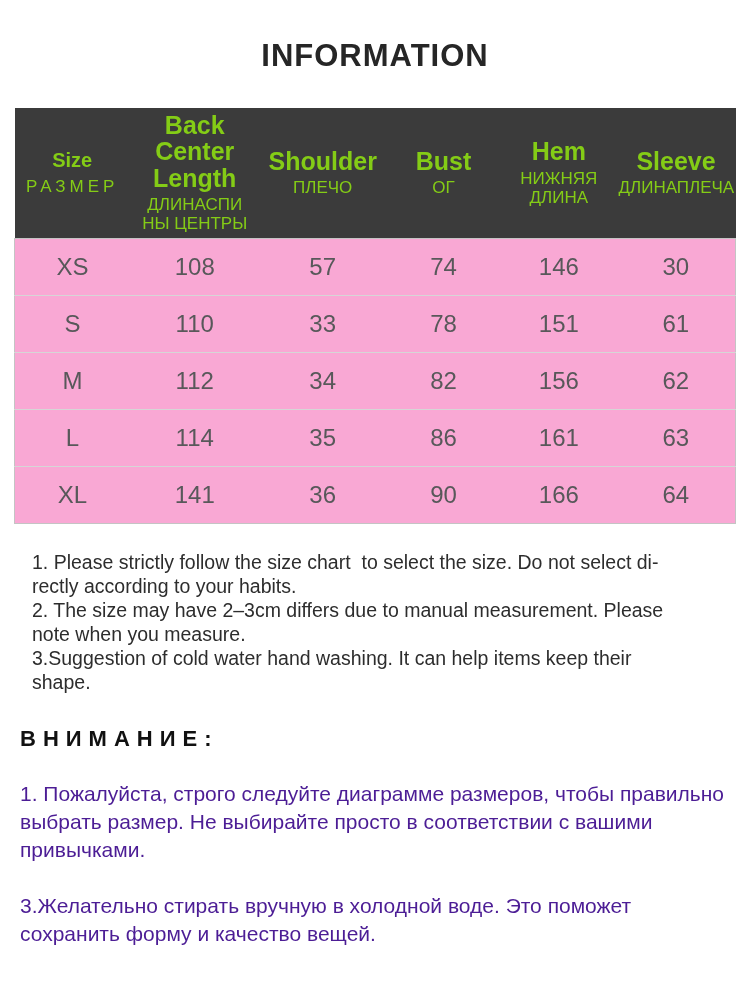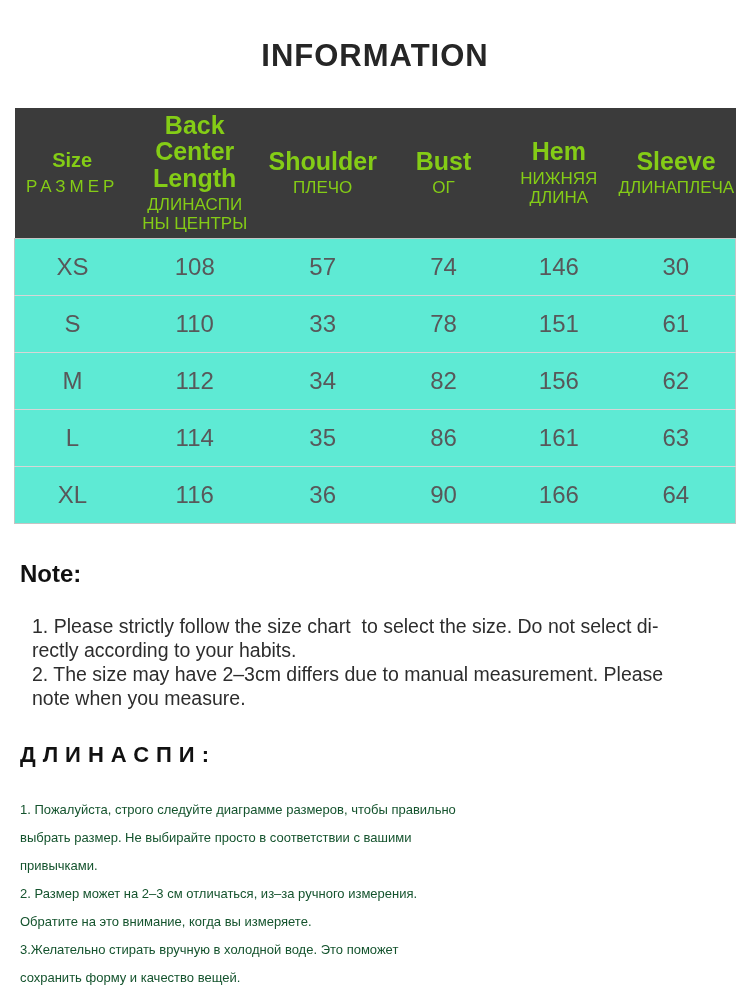--- a/index.html
+++ b/index.html
@@ -57,21 +57,21 @@
     letter-spacing: 4px;
     margin-top: 6px;
   }
   .size-table tbody td {
     height: 57px;
     text-align: center;
     vertical-align: middle;
     font-size: 24px;
     color: #58585a;
     border-bottom: 1px solid #d6d6d6;
-    background: #5eead4;
+    background: #f9a8d4;
   }
   .size-table tbody tr:last-child td { border-bottom: none; }
   .size-table tbody { border: 1px solid #c4c4c4; }
 
   
   .notes { padding: 0 20px; }
   .note-heading-en {
     margin-top: 36px;
     font-size: 24px;
     font-weight: 700;
@@ -87,24 +87,25 @@
   }
   .note-heading-ru {
     margin-top: 32px;
     font-size: 22px;
     font-weight: 700;
     letter-spacing: 7px;
     color: #111111;
   }
   .note-paragraphs-ru { margin-top: 28px; }
   .note-paragraphs-ru p {
-    font-size: 13px;
+    font-size: 21px;
     line-height: 28px;
-    color: #14532d;
+    color: #4c1d95;
     white-space: pre-wrap;
+    margin-top: 28px;
   }
 </style>
 </head>
 <body>
 
 <div class="page">
 
   <h1 class="page-title">INFORMATION</h1>
 
   <table class="size-table">
@@ -174,43 +175,42 @@
       <tr>
         <td>L</td>
         <td>114</td>
         <td>35</td>
         <td>86</td>
         <td>161</td>
         <td>63</td>
       </tr>
       <tr>
         <td>XL</td>
-        <td>116</td>
+        <td>141</td>
         <td>36</td>
         <td>90</td>
         <td>166</td>
         <td>64</td>
       </tr>
     </tbody>
   </table>
 
   <section class="notes">
-    <h2 class="note-heading-en">Note:</h2>
     <div class="note-paragraphs-en">
       <p>1. Please strictly follow the size chart  to select the size. Do not select di-
 rectly according to your habits.</p>
       <p>2. The size may have 2–3cm differs due to manual measurement. Please
 note when you measure.</p>
+      <p>3.Suggestion of cold water hand washing. It can help items keep their
+shape.</p>
     </div>
 
-    <h2 class="note-heading-ru">ДЛИНАСПИ:</h2>
+    <h2 class="note-heading-ru">ВНИМАНИЕ:</h2>
     <div class="note-paragraphs-ru">
       <p>1. Пожалуйста, строго следуйте диаграмме размеров, чтобы правильно
 выбрать размер. Не выбирайте просто в соответствии с вашими
 привычками.</p>
-      <p>2. Размер может на 2–3 см отличаться, из–за ручного измерения.
-Обратите на это внимание, когда вы измеряете.</p>
       <p>3.Желательно стирать вручную в холодной воде. Это поможет
 сохранить форму и качество вещей.</p>
     </div>
   </section>
 
 </div>
 
 </body></html>

